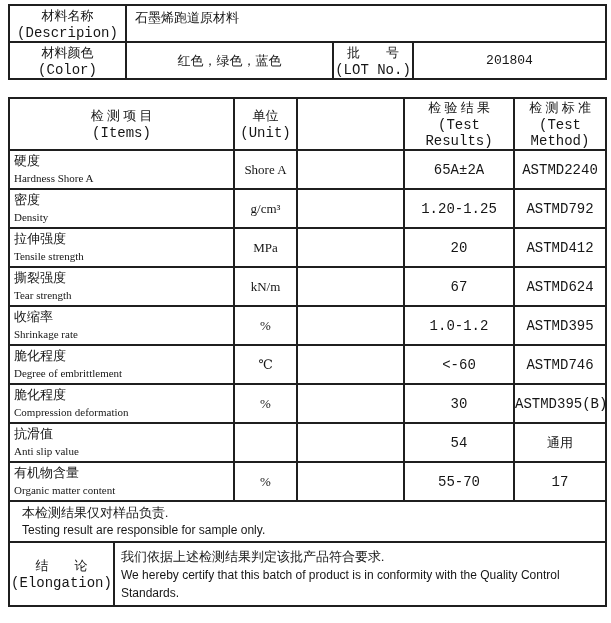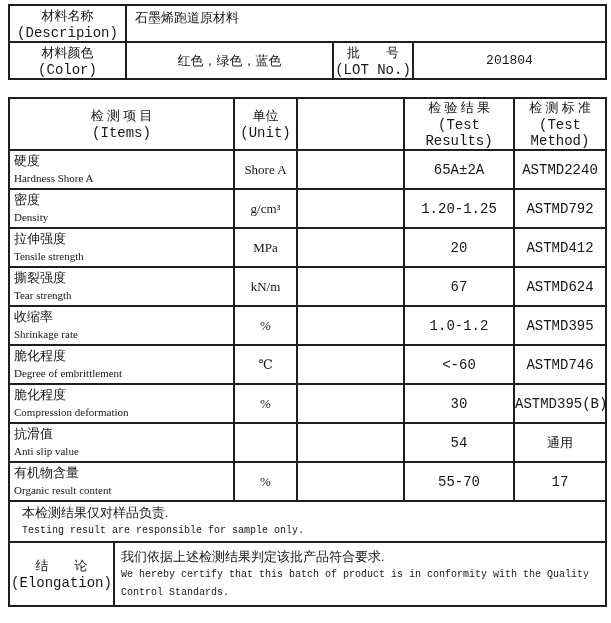--- a/index.html
+++ b/index.html
@@ -14,21 +14,21 @@
 
   table { border-collapse: collapse; table-layout: fixed; }
   td { border: 2px solid #1f1f1f; padding: 0; overflow: hidden; }
 
   .info-table  { position: absolute; left: 8px; top: 4px;  width: 597px; }
   .main-table  { position: absolute; left: 8px; top: 97px; width: 597px; }
 
   .zh   { font-size: 13px; line-height: 18px; }
   .en   { font-size: 11px; line-height: 17px; font-family: "Liberation Serif", serif; }
   .mono { font-family: "Liberation Mono", "DejaVu Sans Mono", monospace; font-size: 14px; line-height: 16px; }
-  .mono-sm { font-family: Liberation Mono, monospace; font-size: 10px; line-height: 17px; }
+  .mono-sm { font-family: Liberation Sans, sans-serif; font-size: 12px; line-height: 17px; }
 
   .c  { text-align: center; vertical-align: middle; }
 
   .info-table td { height: 37px; }
   .name-value-cell { vertical-align: top; padding: 3px 0 0 8px; font-size: 13px; line-height: 18px; }
 
   .head-row td { height: 35px; }
   .data-row td { height: 35px; }
   .item-cell { padding: 1px 4px; vertical-align: middle; }
 
@@ -188,21 +188,21 @@
       </td>
       <td class="c zh"></td>
       <td class="c"></td>
       <td class="c mono">54</td>
       <td class="c zh">通用</td>
     </tr>
 
     <tr class="data-row">
       <td colspan="2" class="item-cell">
         <div class="zh">有机物含量</div>
-        <div class="en">Organic result content</div>
+        <div class="en">Organic matter content</div>
       </td>
       <td class="c zh">%</td>
       <td class="c"></td>
       <td class="c mono">55-70</td>
       <td class="c mono">17</td>
     </tr>
 
     <tr>
       <td colspan="6" class="note-cell">
         <div class="zh">本检测结果仅对样品负责.</div>

